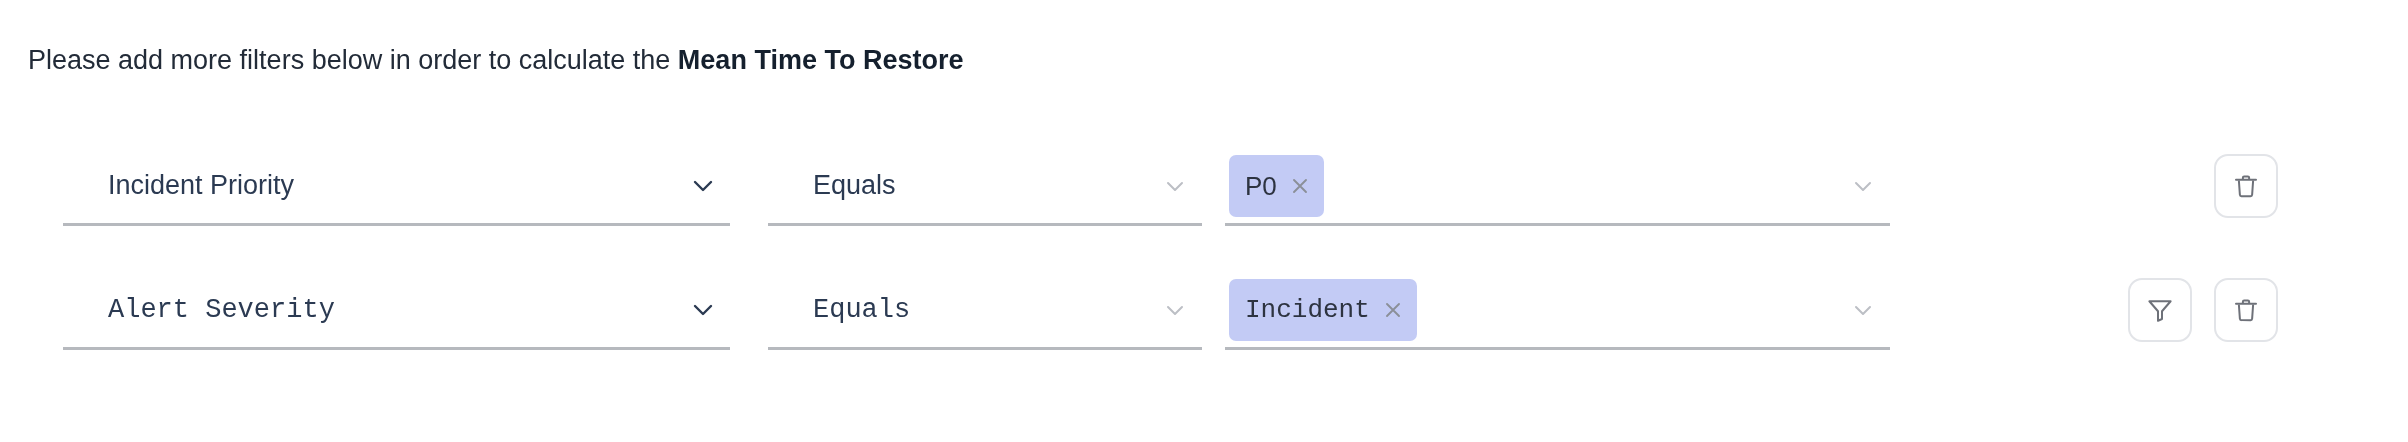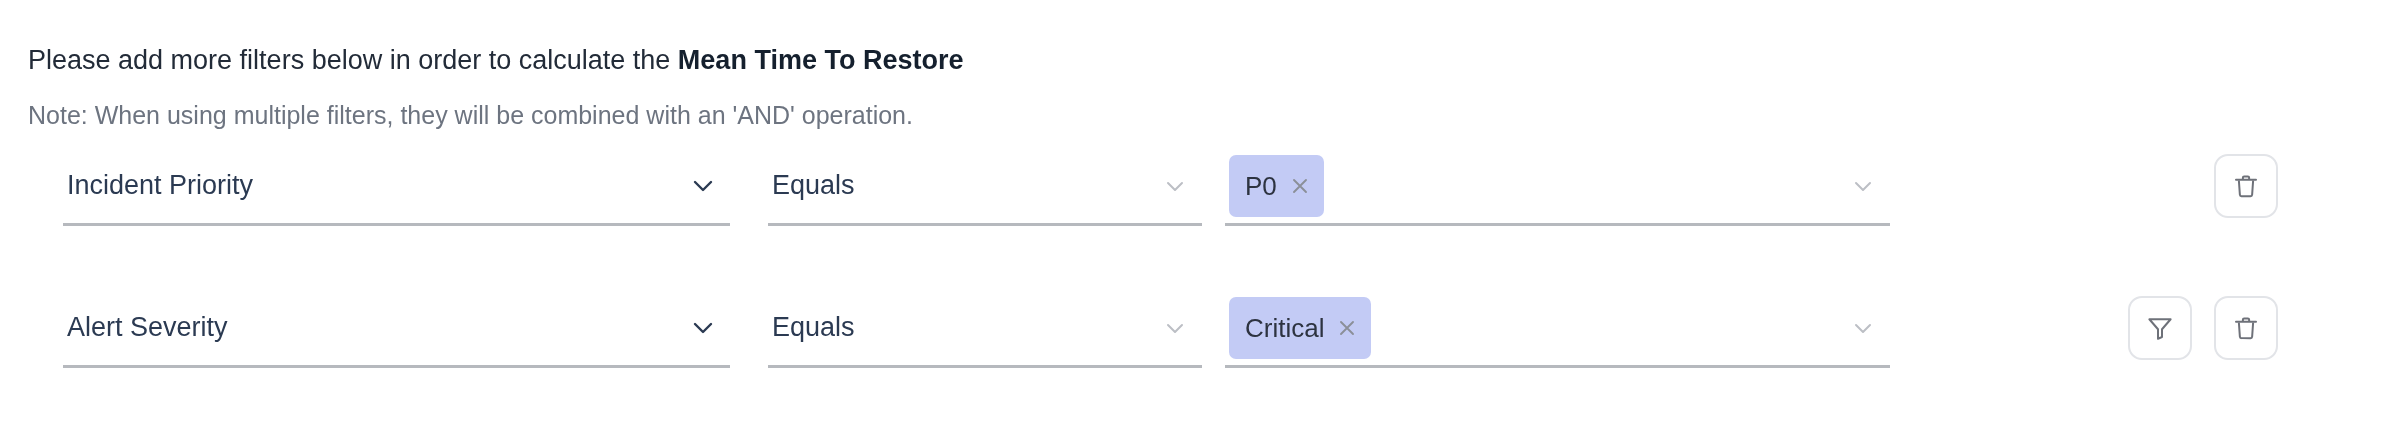--- a/index.html
+++ b/index.html
@@ -48,21 +48,21 @@
   }
 
   
   .filter-row {
     position: absolute;
     left: 0;
     width: 2408px;
     height: 125px;
   }
   .row-1 { top: 148px; }
-  .row-2 { top: 290px; }
+  .row-2 { top: 272px; font-family: Liberation Mono, monospace; }
 
   .field {
     position: absolute;
     top: 0;
     height: 78px;
     border-bottom: 3px solid #b6b9be;
     box-sizing: border-box;
     display: flex;
     align-items: center;
   }
@@ -79,20 +79,21 @@
     left: 1225px;
     width: 665px;
   }
 
   .field-text {
     font-size: 27px;
     color: #2b3a52;
     white-space: nowrap;
     flex: 1 1 auto;
     padding-left: 4px;
+    margin-left: 41px;
   }
 
   .chevron {
     flex: 0 0 auto;
     width: 34px;
     height: 34px;
     display: flex;
     align-items: center;
     justify-content: center;
     margin-right: 10px;
@@ -162,21 +163,20 @@
 </style>
 </head>
 <body>
 
 <div class="panel">
 
   <div class="headline">
     <span>Please add more filters below in order to calculate the </span><span class="bold">Mean Time To Restore</span>
   </div>
 
-  <div class="note">Note: When using multiple filters, they will be combined with an 'AND' operation.</div>
 
   <div class="filter-row row-1">
 
     <div class="field field-attribute">
       <span class="field-text">Incident Priority</span>
       <span class="chevron">
         <svg width="30" height="30" viewBox="0 0 30 30">
             <path d="M7 11 L15 19 L23 11" fill="none" stroke="#2b3a52" stroke-width="2.4" stroke-linecap="round" stroke-linejoin="round"></path>
           </svg>
       </span>
@@ -236,21 +236,21 @@
       <span class="chevron">
         <svg width="30" height="30" viewBox="0 0 30 30">
             <path d="M8 12 L15 19 L22 12" fill="none" stroke="#bcbfc5" stroke-width="2" stroke-linecap="round" stroke-linejoin="round"></path>
           </svg>
       </span>
     </div>
 
     <div class="field field-values">
       <span class="tag-list">
         <span class="tag">
-          <span class="tag-label">Critical</span>
+          <span class="tag-label">Incident</span>
           <span class="tag-remove">
             <svg width="20" height="20" viewBox="0 0 20 20">
                 <path d="M4 4 L16 16 M16 4 L4 16" fill="none" stroke="#8b8f98" stroke-width="1.9" stroke-linecap="round"></path>
               </svg>
           </span>
         </span>
       </span>
       <span class="chevron">
         <svg width="30" height="30" viewBox="0 0 30 30">
             <path d="M8 12 L15 19 L22 12" fill="none" stroke="#bcbfc5" stroke-width="2" stroke-linecap="round" stroke-linejoin="round"></path>

